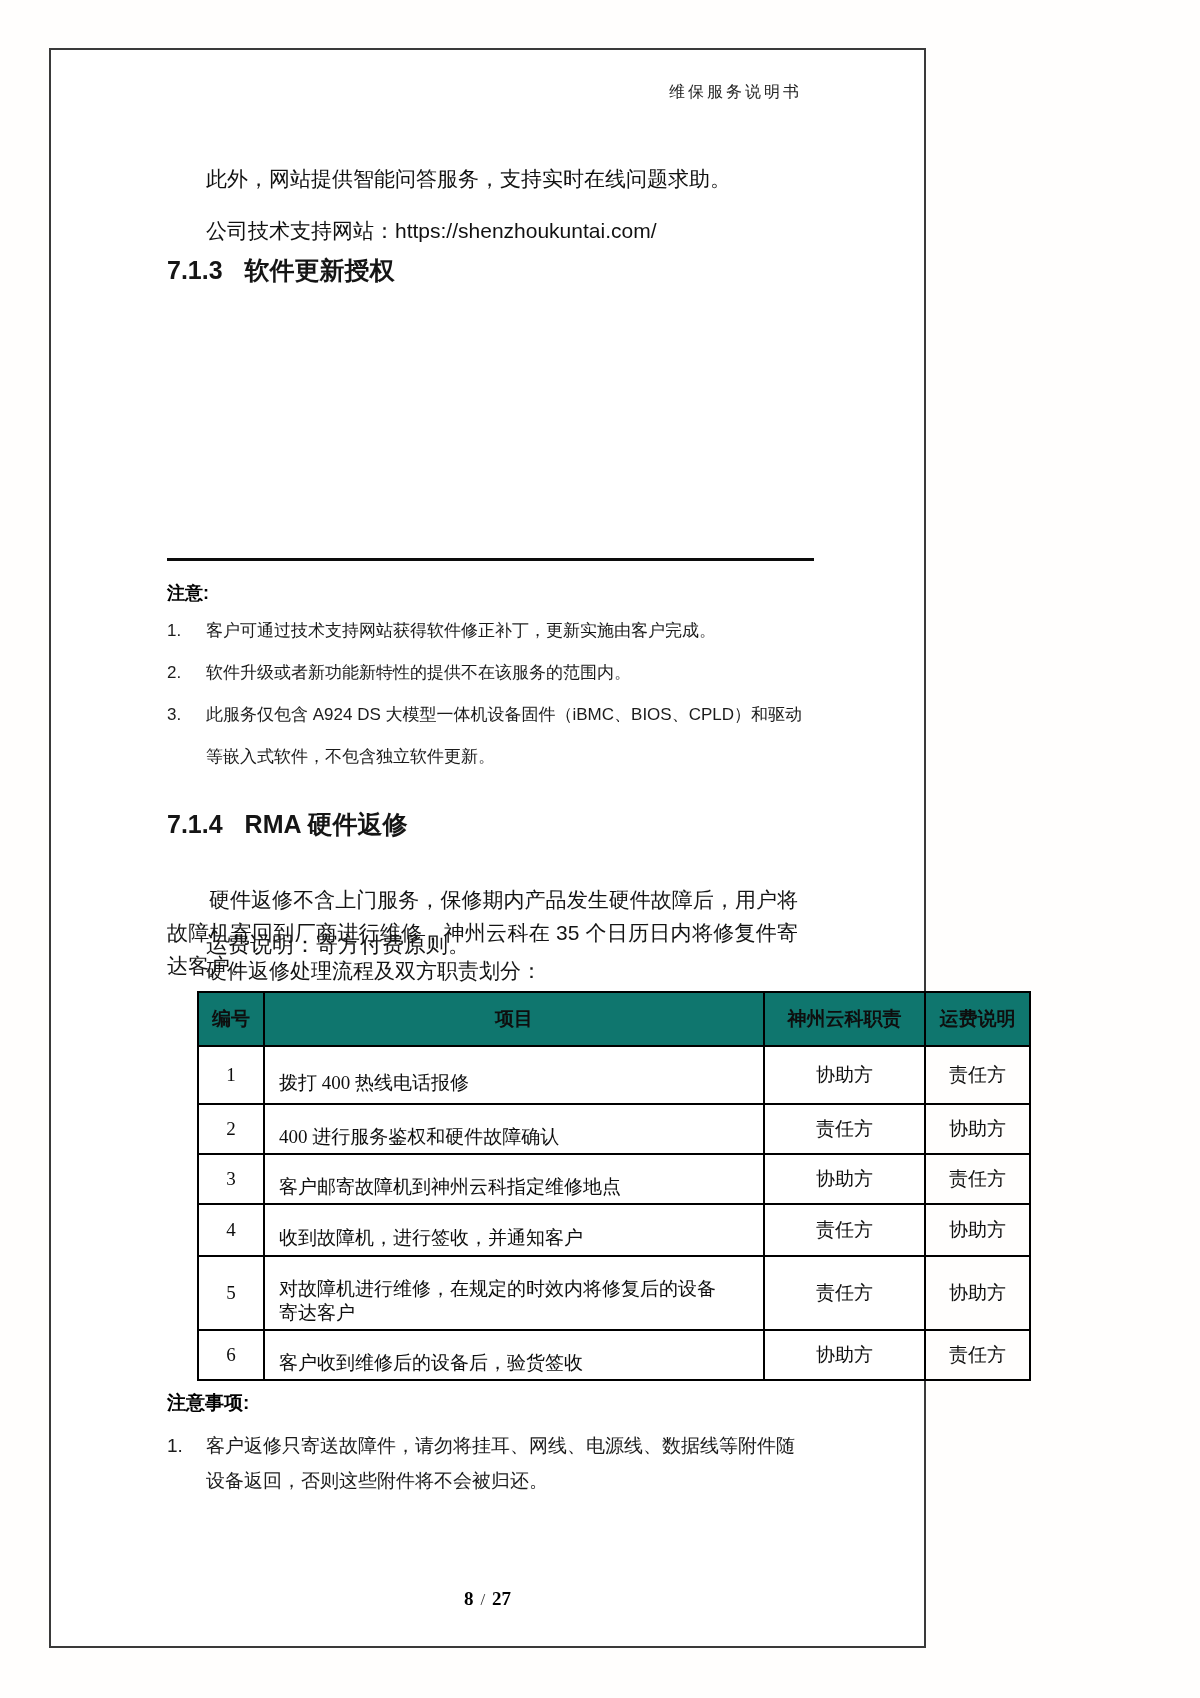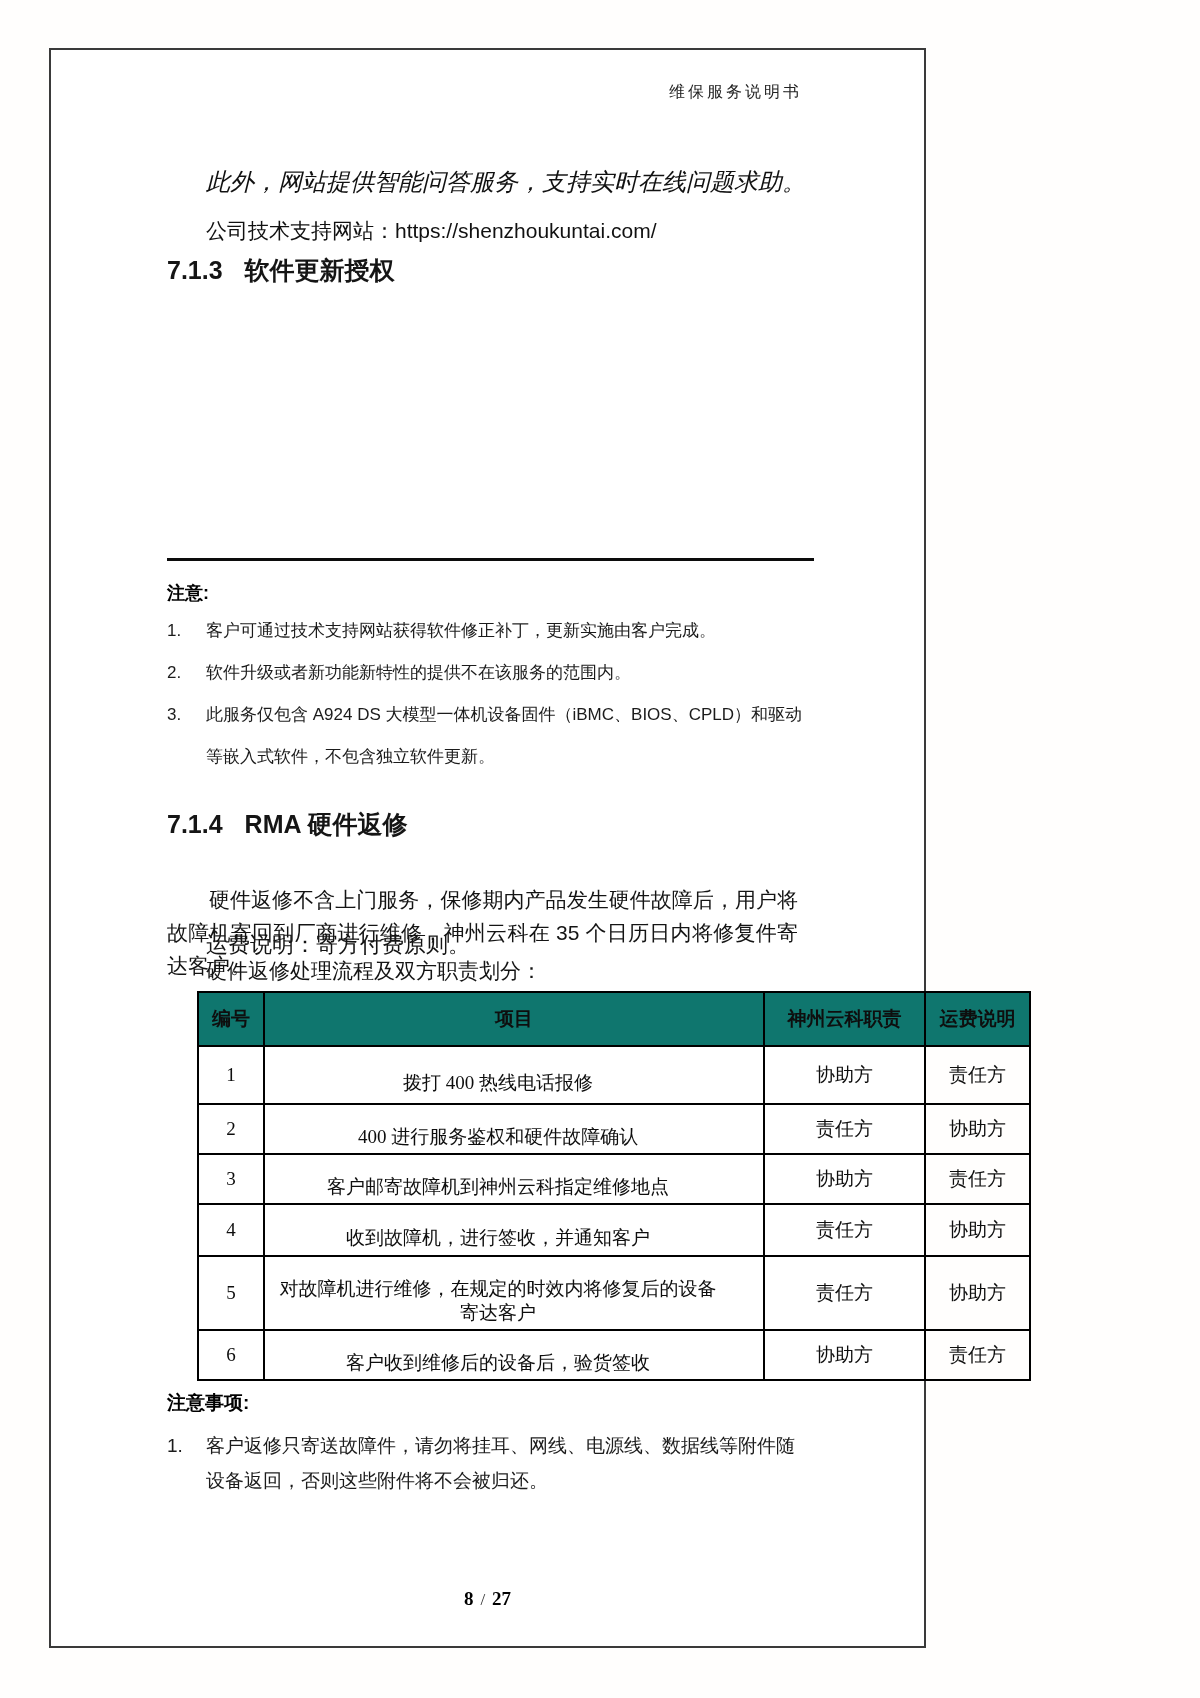--- a/index.html
+++ b/index.html
@@ -5,21 +5,21 @@
   html,body{margin:0;padding:0;background:#ffffff;}
   .canvas{position:relative;width:1200px;height:1698px;background:#fffefd;
           font-family:"Liberation Sans",sans-serif;color:#111;}
   .page-frame{position:absolute;left:49px;top:48px;width:877px;height:1600px;
           box-sizing:border-box;border:2px solid #3a3a3a;background:#ffffff;}
   .abs{position:absolute;left:116px;right:116px;}
 
   .running-header{top:32px;text-align:right;right:122px;
           font-family:"Liberation Serif",serif;font-size:16px;letter-spacing:3px;color:#222;}
 
-  .intro-para{top:96px;padding-left:39px;font-size:24px;line-height:24px;font-style:italic;}
+  .intro-para{top:96px;padding-left:39px;font-size:21px;line-height:24px;}
   .intro-para2{top:148px;padding-left:39px;font-size:21px;line-height:24px;}
 
   h2.sec-heading{margin:0;font-size:25px;font-weight:600;color:#151515;}
   .h713{top:204px;}
   .h714{top:758px;}
   .h-num{margin-right:22px;}
 
   .body-just{top:250px;font-size:22px;line-height:52px;text-align:justify;
           text-indent:2em;line-break:strict;color:#151515;}
 
@@ -38,21 +38,21 @@
   .proc-line{top:905px;padding-left:39px;font-family:"Liberation Serif",serif;
           font-size:21px;line-height:33px;color:#141414;}
 
   .rma-table{position:absolute;left:146px;top:941px;width:832px;
           border-collapse:collapse;table-layout:fixed;
           font-family:"Liberation Serif",serif;font-size:19px;color:#0e0e0e;}
   .rma-table th,.rma-table td{border:2px solid #000;line-height:24px;
           padding:0 8px;box-sizing:border-box;}
   .rma-table th{background:#0f766e;font-weight:bold;text-align:center;height:54px;}
   .rma-table td{text-align:center;vertical-align:middle;}
-  .rma-table td.proj{text-align:center;padding:20px 46px 4px 14px;}
+  .rma-table td.proj{text-align:left;padding:20px 46px 4px 14px;}
   .r1{height:58px;}.r2{height:50px;}.r3{height:45px;}
   .r4{height:52px;}.r5{height:54px;}.r6{height:49px;}
 
   .notes2-label{top:1340px;font-size:19px;font-weight:bold;color:#000;}
   .notes2-list{top:1378px;}
   .note2-item{display:flex;font-size:19px;line-height:35px;color:#1b1b1b;}
   .note2-item .num{flex:0 0 39px;}
   .note2-item .txt{flex:1;line-break:strict;}
 
   .page-footer{top:1538px;text-align:center;font-family:"Liberation Serif",serif;

